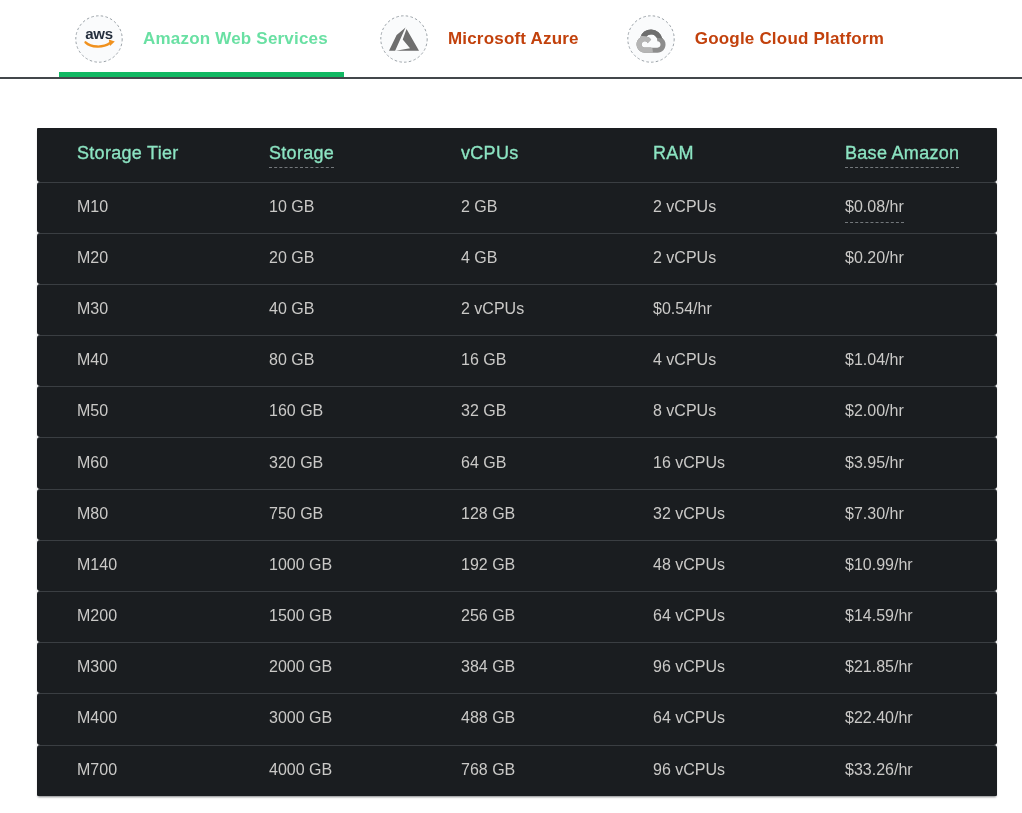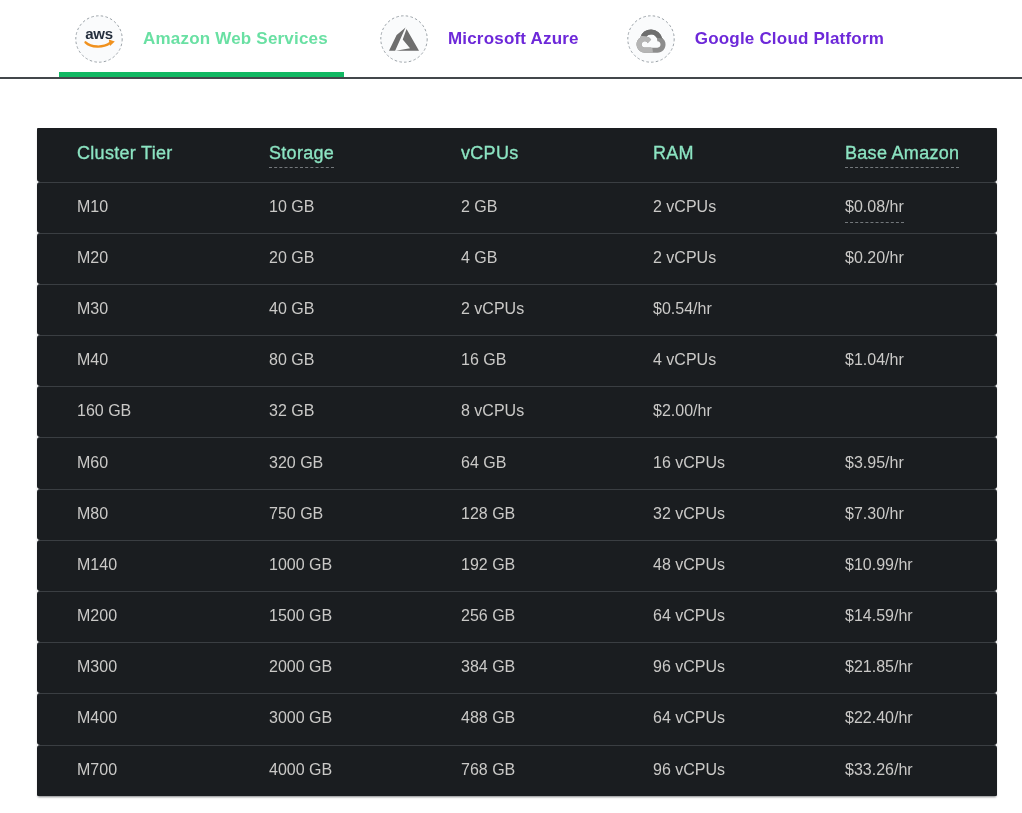--- a/index.html
+++ b/index.html
@@ -1,21 +1,21 @@
 <!DOCTYPE html>
 <html><head>
 <meta charset="utf-8">
 <style>
 html,body{margin:0;padding:0}
 body{width:1022px;height:813px;background:#fff;font-family:"Liberation Sans",sans-serif;overflow:hidden}
 .tabs{position:relative;height:77px;border-bottom:2px solid #43474b;display:flex;align-items:center;padding-left:59px;box-sizing:content-box}
 .tab{display:flex;align-items:center;height:77px;padding:0 16px;margin-right:20px;position:relative}
 .tab:nth-child(2){margin-right:16px}
 .tab .circ{width:48px;height:48px;margin-right:20px;flex:0 0 auto}
-.tab .lbl{font-size:17px;font-weight:bold;color:#6d28d9;letter-spacing:.2px;white-space:nowrap}
+.tab .lbl{font-size:17px;font-weight:bold;color:#c2410c;letter-spacing:.2px;white-space:nowrap}
 .tab.active .lbl{color:#69e0a3}
 .tab.active::after{content:"";position:absolute;left:0;right:0;bottom:0;height:5px;background:#12b863}
 .wrap{margin:49px 25px 0 37px}
 .tbl{width:960px;box-shadow:0 2px 2px -1px rgba(26,29,32,.55)}
 .row{display:flex;align-items:center;height:51.2px;background:#1a1d20;border-radius:3px;box-sizing:border-box}
 .hrow{height:53.5px;border-radius:1px 1px 3px 3px}
 .row:last-child{border-radius:3px 3px 1px 1px}
 .row+.row{border-top:1px solid #3a3e42}
 .cell{width:192px;padding-left:40px;box-sizing:border-box;font-size:16px;color:#cac9c7;white-space:nowrap;position:relative;top:-1px}
 .hrow .cell{color:#8ce4c2;font-weight:normal;font-size:18px;letter-spacing:.3px;-webkit-text-stroke:0.3px #8ce4c2}
@@ -62,21 +62,21 @@
           <path d="M8,20 L24,22 L26.5,42 H8 Z" fill="#b5b5b5"></path>
         </g>
       </svg>
     </div>
     <div class="lbl">Google Cloud Platform</div>
   </div>
 </div>
 <div class="wrap">
   <div class="tbl">
     <div class="row hrow">
-      <div class="cell">Cluster Tier</div>
+      <div class="cell">Storage Tier</div>
       <div class="cell"><span class="du">Storage</span></div>
       <div class="cell">vCPUs</div>
       <div class="cell">RAM</div>
       <div class="cell"><span class="du">Base Amazon</span></div>
     </div>
     <div class="row">
         <div class="cell">M10</div>
         <div class="cell">10 GB</div>
         <div class="cell">2 GB</div>
         <div class="cell">2 vCPUs</div>
@@ -96,20 +96,21 @@
         <div class="cell">$0.54/hr</div>
       </div>
     <div class="row">
         <div class="cell">M40</div>
         <div class="cell">80 GB</div>
         <div class="cell">16 GB</div>
         <div class="cell">4 vCPUs</div>
         <div class="cell">$1.04/hr</div>
       </div>
     <div class="row">
+        <div class="cell">M50</div>
         <div class="cell">160 GB</div>
         <div class="cell">32 GB</div>
         <div class="cell">8 vCPUs</div>
         <div class="cell">$2.00/hr</div>
       </div>
     <div class="row">
         <div class="cell">M60</div>
         <div class="cell">320 GB</div>
         <div class="cell">64 GB</div>
         <div class="cell">16 vCPUs</div>

